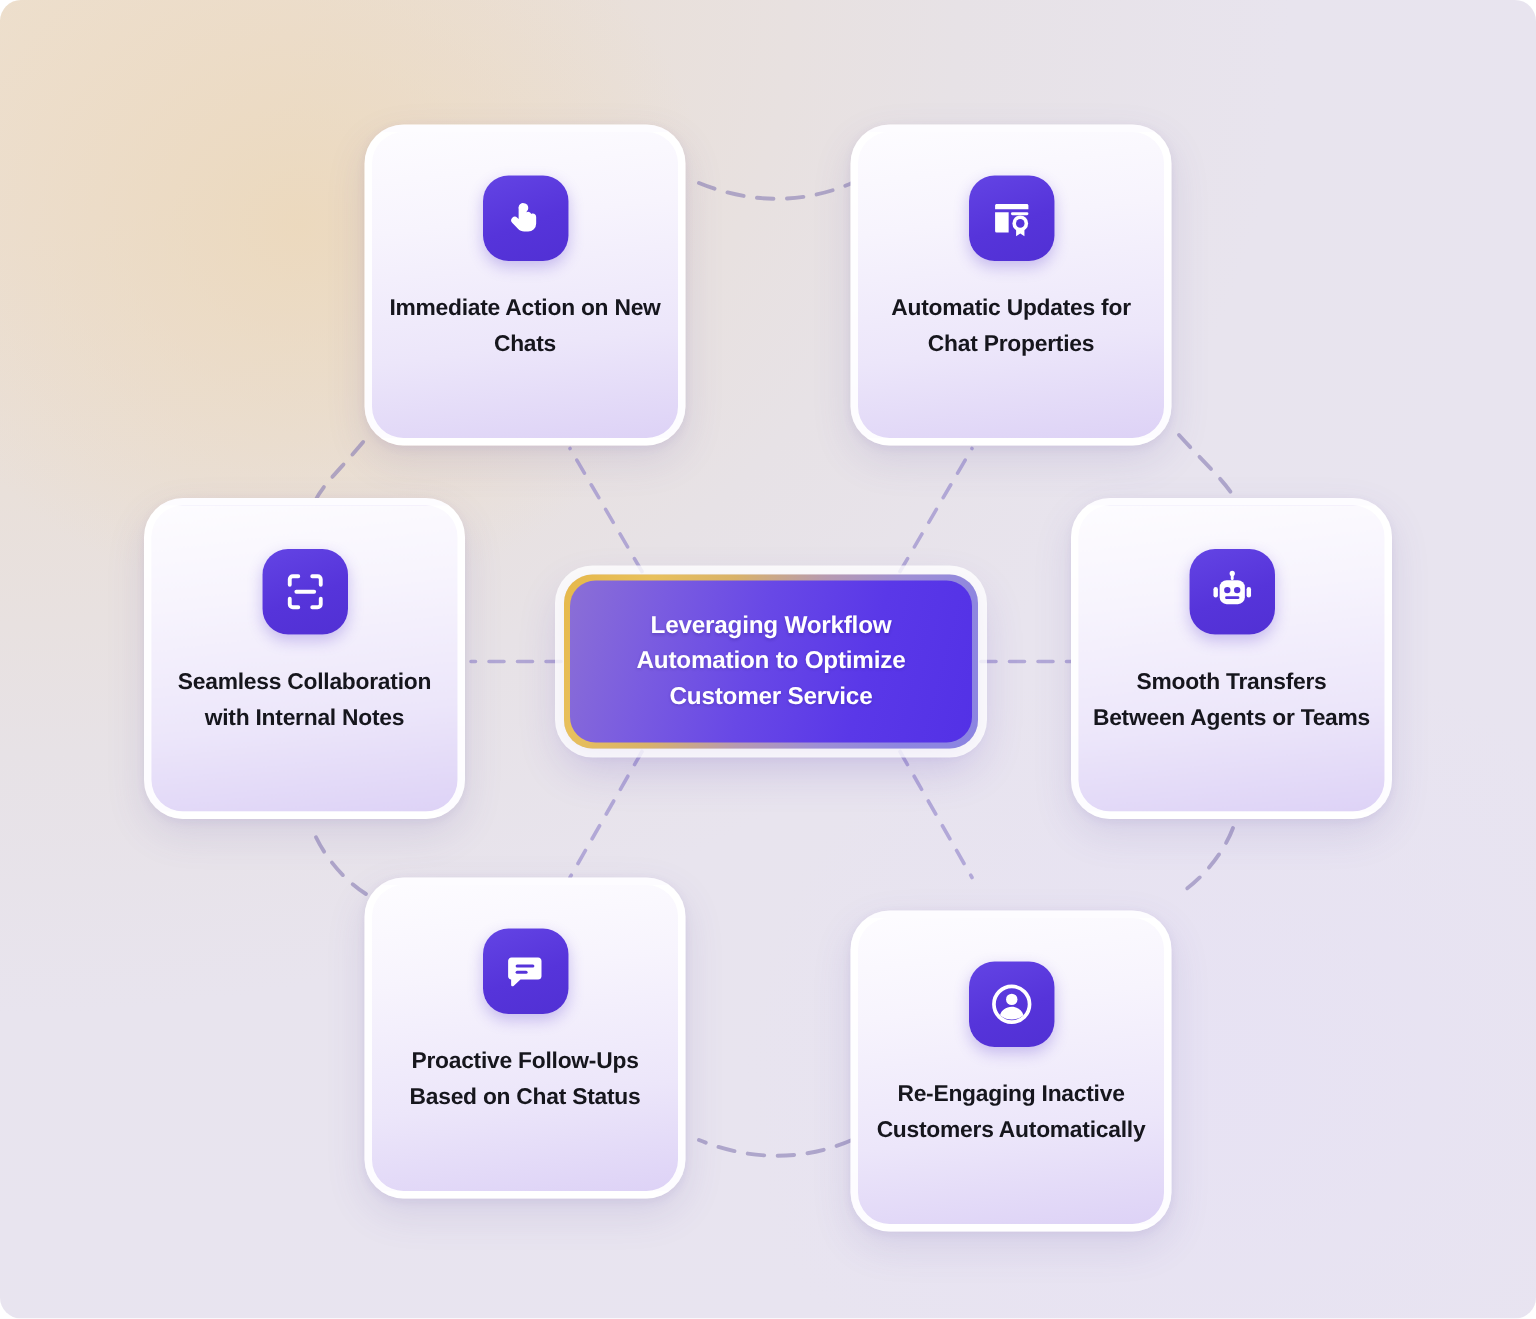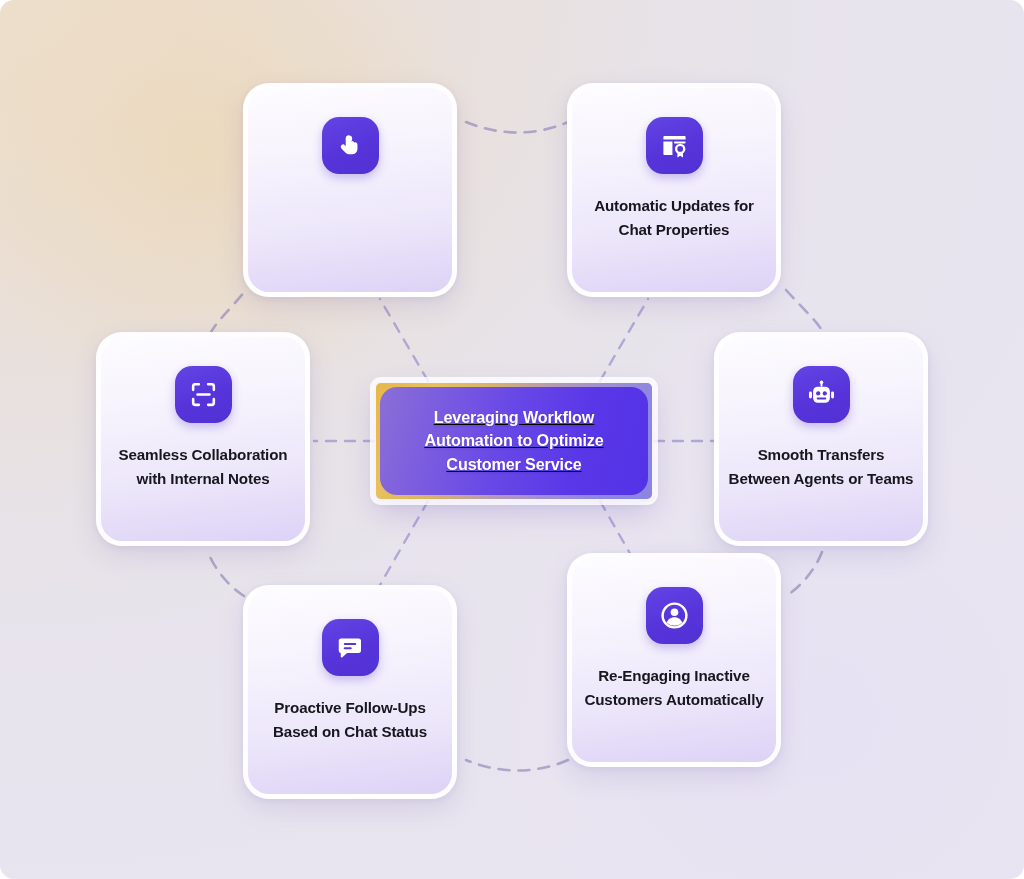--- a/index.html
+++ b/index.html
@@ -75,21 +75,21 @@
     justify-content: flex-start;
     padding-top: 29px;
     z-index: 3;
   }
 
   .card-pos-top-left      { left: 243px; top: 83px; }
   .card-pos-top-right     { left: 567px; top: 83px; }
   .card-pos-mid-left      { left: 96px;  top: 332px; }
   .card-pos-mid-right     { left: 714px; top: 332px; }
   .card-pos-bottom-left   { left: 243px; top: 585px; }
-  .card-pos-bottom-right  { left: 567px; top: 553px; border-radius: 25px; }
+  .card-pos-bottom-right  { left: 567px; top: 607px; }
 
   .card-icon {
     width: 57px;
     height: 57px;
     border-radius: 17px;
     background: linear-gradient(160deg, #6344e4 0%, #5634da 55%, #5130d4 100%);
     display: flex;
     align-items: center;
     justify-content: center;
     flex: 0 0 auto;
@@ -108,31 +108,30 @@
     color: #16161d;
   }
 
   
   #center-node {
     position: absolute;
     left: 376px;
     top: 383px;
     width: 276px;
     height: 116px;
-    border-radius: 5px;
+    border-radius: 19px;
     z-index: 5;
     padding: 4px;
     background: linear-gradient(118deg,
         #e6b84a 0%, #e8c05c 18%, #d9b268 34%,
         #b79ab0 52%, #9e8fd4 68%, #8e86e0 84%, #8b84e2 100%);
     box-shadow:
       0 0 0 6px rgba(255,255,255,0.80),
       0 12px 30px rgba(86, 58, 188, 0.22),
       0 3px 8px rgba(86, 58, 188, 0.14);
-    text-decoration: underline;
   }
   #center-node-inner {
     width: 100%;
     height: 100%;
     border-radius: 17px;
     background: linear-gradient(105deg,
         #8b6fd6 0%, #7a5ce0 22%, #6848e6 46%, #5a38e8 72%, #5331e6 100%);
     display: flex;
     align-items: center;
     justify-content: center;
@@ -185,20 +184,21 @@
 
   <div class="feature-card card-pos-top-left">
     <div class="card-icon">
       <svg width="30" height="30" viewBox="0 0 24 24" aria-hidden="true">
         <g fill="#ffffff">
           <path d="M11.2 3.4c-1.45 0-2.6 1.17-2.6 2.6v6.05l-.72-.74a1.9 1.9 0 0 0-2.74 2.63l3.1 3.3c.86.92 2.06 1.45 3.32 1.45h2.1a4.3 4.3 0 0 0 4.3-4.3v-3.5c0-1.0-.8-1.8-1.8-1.8-.3 0-.58.07-.83.2a1.8 1.8 0 0 0-2.66-.86V6c0-1.43-1.12-2.6-2.47-2.6z"></path>
           <circle cx="11.2" cy="6.1" r="2.55" fill="#ffffff"></circle>
         </g>
       </svg>
     </div>
+    <div class="card-label">Immediate Action on New Chats</div>
   </div>
 
   <div class="feature-card card-pos-mid-left">
     <div class="card-icon">
       <svg width="31" height="31" viewBox="0 0 24 24" aria-hidden="true">
         <g fill="none" stroke="#ffffff" stroke-width="2.0" stroke-linecap="round" stroke-linejoin="round">
           <path d="M4 8.4V5.6c0-.9.7-1.6 1.6-1.6h2.8"></path>
           <path d="M15.6 4h2.8c.9 0 1.6.7 1.6 1.6v2.8"></path>
           <path d="M20 15.6v2.8c0 .9-.7 1.6-1.6 1.6h-2.8"></path>
           <path d="M8.4 20H5.6c-.9 0-1.6-.7-1.6-1.6v-2.8"></path>

